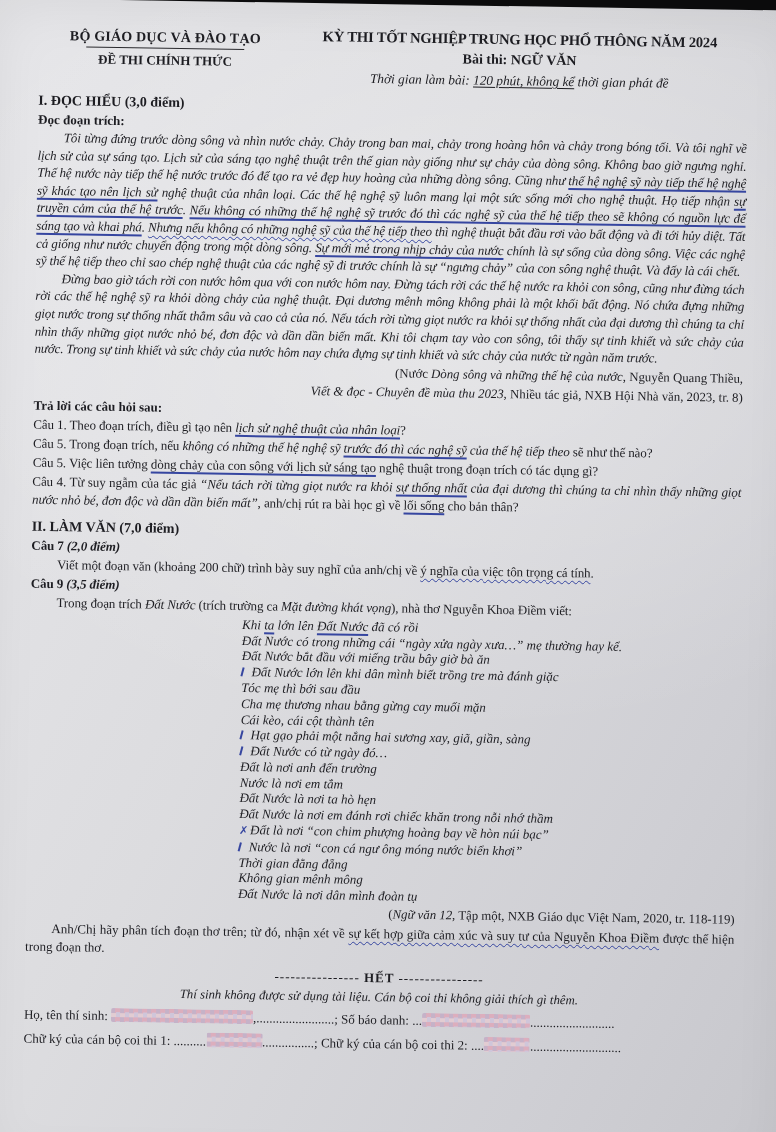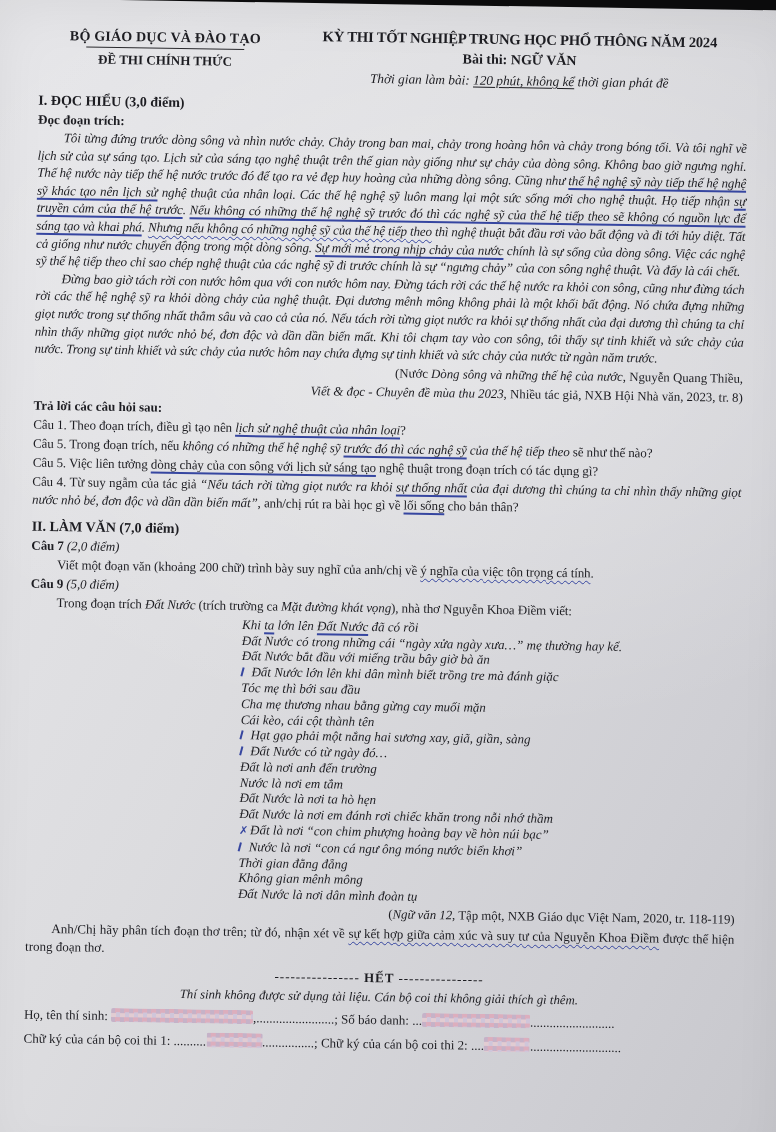--- a/index.html
+++ b/index.html
@@ -13,21 +13,21 @@
     transform:rotate(0.9deg);transform-origin:0 0;
     background:
       radial-gradient(120% 55% at 58% 28%, rgba(255,255,255,0.30), rgba(255,255,255,0) 62%),
       linear-gradient(116deg,#e7e7ea 0%,#dcdcdf 42%,#cfcfd4 78%,#c6c6cb 100%);
     box-shadow:inset 0 0 60px rgba(0,0,0,0.08);
     color:#1d1d22;
   }
   .doc{padding:24px 58px 8px 48px;font-size:13px;line-height:18px;}
   .b{font-weight:bold;}
   .i{font-style:italic;}
-  .bi{font-weight:normal;font-style:italic;}
+  .bi{font-weight:bold;font-style:italic;}
   .u{text-decoration:underline;text-underline-offset:2px;text-decoration-thickness:1.2px;}
   .pen{text-decoration:underline;text-decoration-color:#3646a0;text-decoration-thickness:1.6px;text-underline-offset:3px;}
   .wavy{text-decoration:underline;text-decoration-style:wavy;text-decoration-color:#3646a0;text-decoration-thickness:1.4px;text-underline-offset:3px;}
   .tick{display:inline-block;width:5px;height:9px;border-left:2px solid #3646a0;transform:rotate(14deg);margin-right:3px;vertical-align:-1px;}
   .xmark{color:#3646a0;font-style:normal;font-size:11px;margin-right:2px;}
   
   .head-row{display:flex;}
   .head-left{width:252px;text-align:center;padding-top:4px;}
   .ministry{font-size:14px;letter-spacing:0.2px;}
   .rule{width:158px;margin:1px auto 3px auto;border-top:1.4px solid #2a2a2e;}
@@ -92,21 +92,21 @@
 
     <div class="q"><span class="lbl">Câu 1.</span><span><span> Theo đoạn trích, điều gì tạo nên </span><span class="i pen">lịch sử nghệ thuật của nhân loại</span><span>?</span></span></div>
     <div class="q"><span class="lbl">Câu 5.</span><span><span> Trong đoạn trích, nếu </span><span class="i">không có những thế hệ nghệ sỹ </span><span class="i pen">trước đó thì các nghệ sỹ</span><span class="i"> của thế hệ tiếp theo</span><span> sẽ như thế nào?</span></span></div>
     <div class="q"><span class="lbl">Câu 5.</span><span><span> Việc liên tưởng </span><span class="pen">dòng chảy của con sông với lịch sử sáng tạo</span><span> nghệ thuật trong đoạn trích có tác dụng gì?</span></span></div>
     <div class="q"><span class="lbl">Câu 4.</span><span><span> Từ suy ngẫm của tác giả </span><span class="i">“Nếu tách rời từng giọt nước ra khỏi </span><span class="i pen">sự thống nhất</span><span class="i"> của đại dương thì chúng ta chỉ nhìn thấy những giọt nước nhỏ bé, đơn độc và dần dần biến mất”</span><span>, anh/chị rút ra bài học gì về </span><span class="pen">lối sống</span><span> cho bản thân?</span></span></div>
 
     <div class="sec-head">II. LÀM VĂN (7,0 điểm)</div>
 
     <div class="q"><span class="b">Câu 7 </span><span class="bi">(2,0 điểm)</span></div>
     <div class="q indent"><span>Viết một đoạn văn (khoảng 200 chữ) trình bày suy nghĩ của anh/chị về </span><span class="wavy">ý nghĩa của việc tôn trọng cá tính</span><span>.</span></div>
-    <div class="q"><span class="b">Câu 9 </span><span class="bi">(5,0 điểm)</span></div>
+    <div class="q"><span class="b">Câu 9 </span><span class="bi">(3,5 điểm)</span></div>
     <div class="q indent"><span>Trong đoạn trích </span><span class="i">Đất Nước</span><span> (trích trường ca </span><span class="i">Mặt đường khát vọng</span><span>), nhà thơ Nguyễn Khoa Điềm viết:</span></div>
 
     <div class="poem">
       <div><span>Khi </span><span class="pen">ta</span><span> lớn lên </span><span class="pen">Đất Nước</span><span> đã có rồi</span></div>
       <div><span>Đất Nước có trong những cái “ngày xửa ngày xưa…” mẹ thường hay kể.</span></div>
       <div><span>Đất Nước bắt đầu với miếng trầu bây giờ bà ăn</span></div>
       <div><span class="tick"></span><span>Đất Nước lớn lên khi dân mình biết trồng tre mà đánh giặc</span></div>
       <div><span>Tóc mẹ thì bới sau đầu</span></div>
       <div><span>Cha mẹ thương nhau bằng gừng cay muối mặn</span></div>
       <div><span>Cái kèo, cái cột thành tên</span></div>

